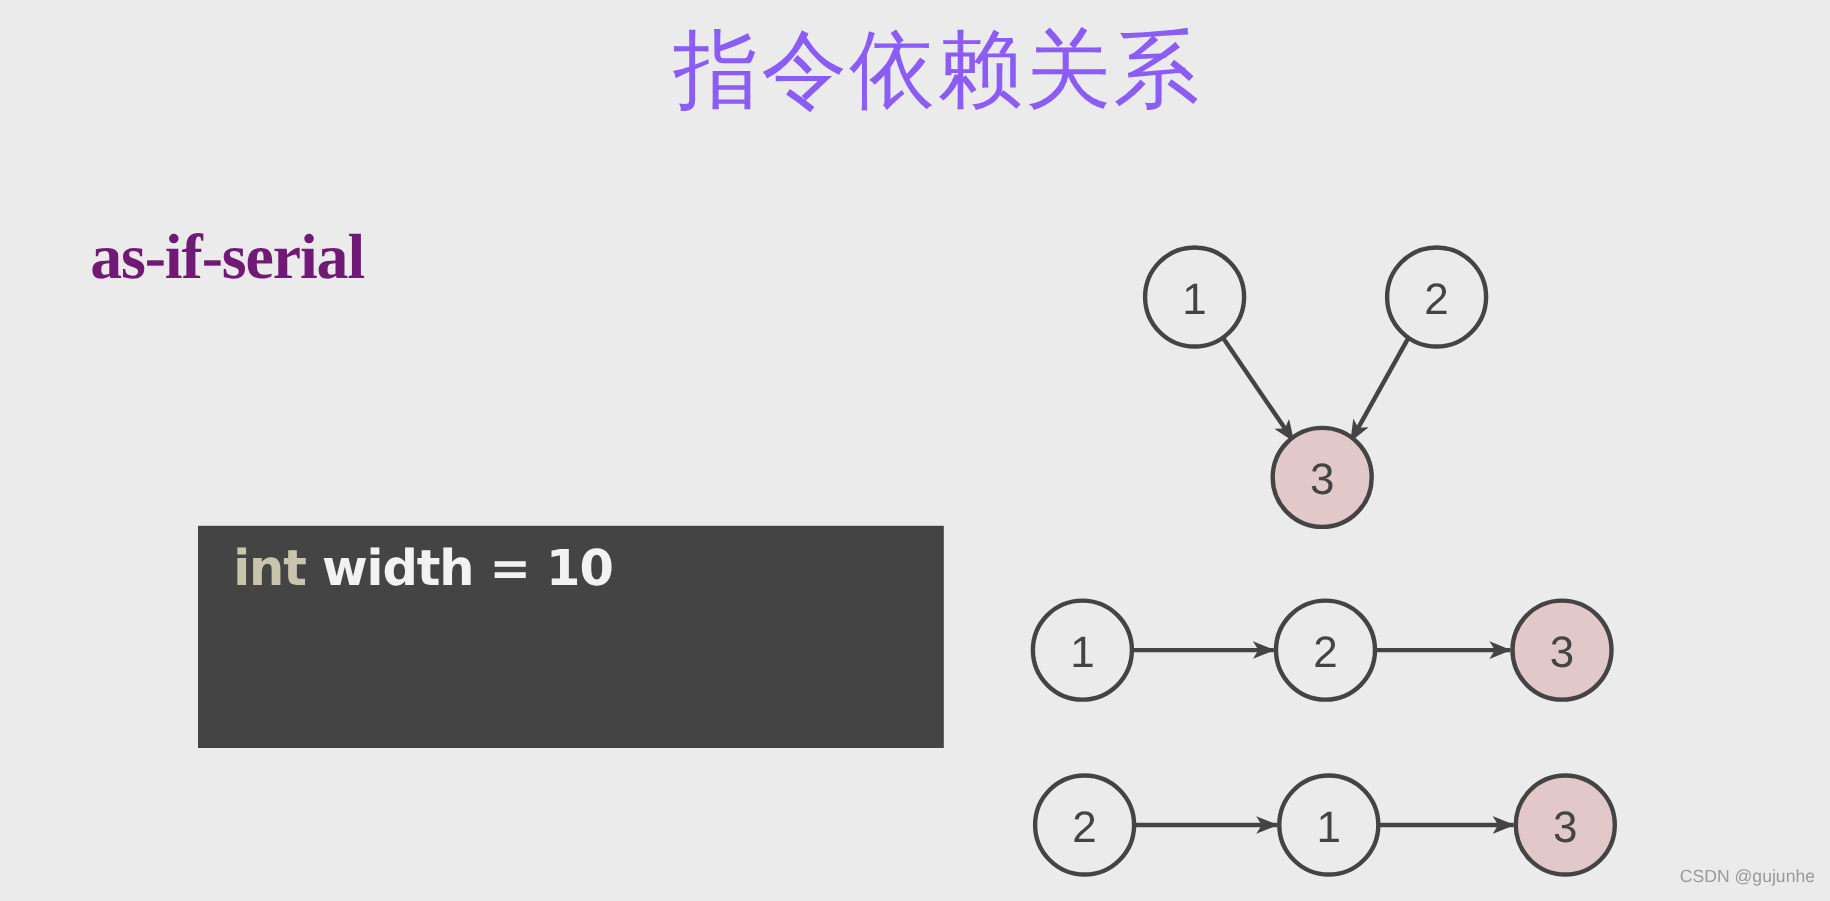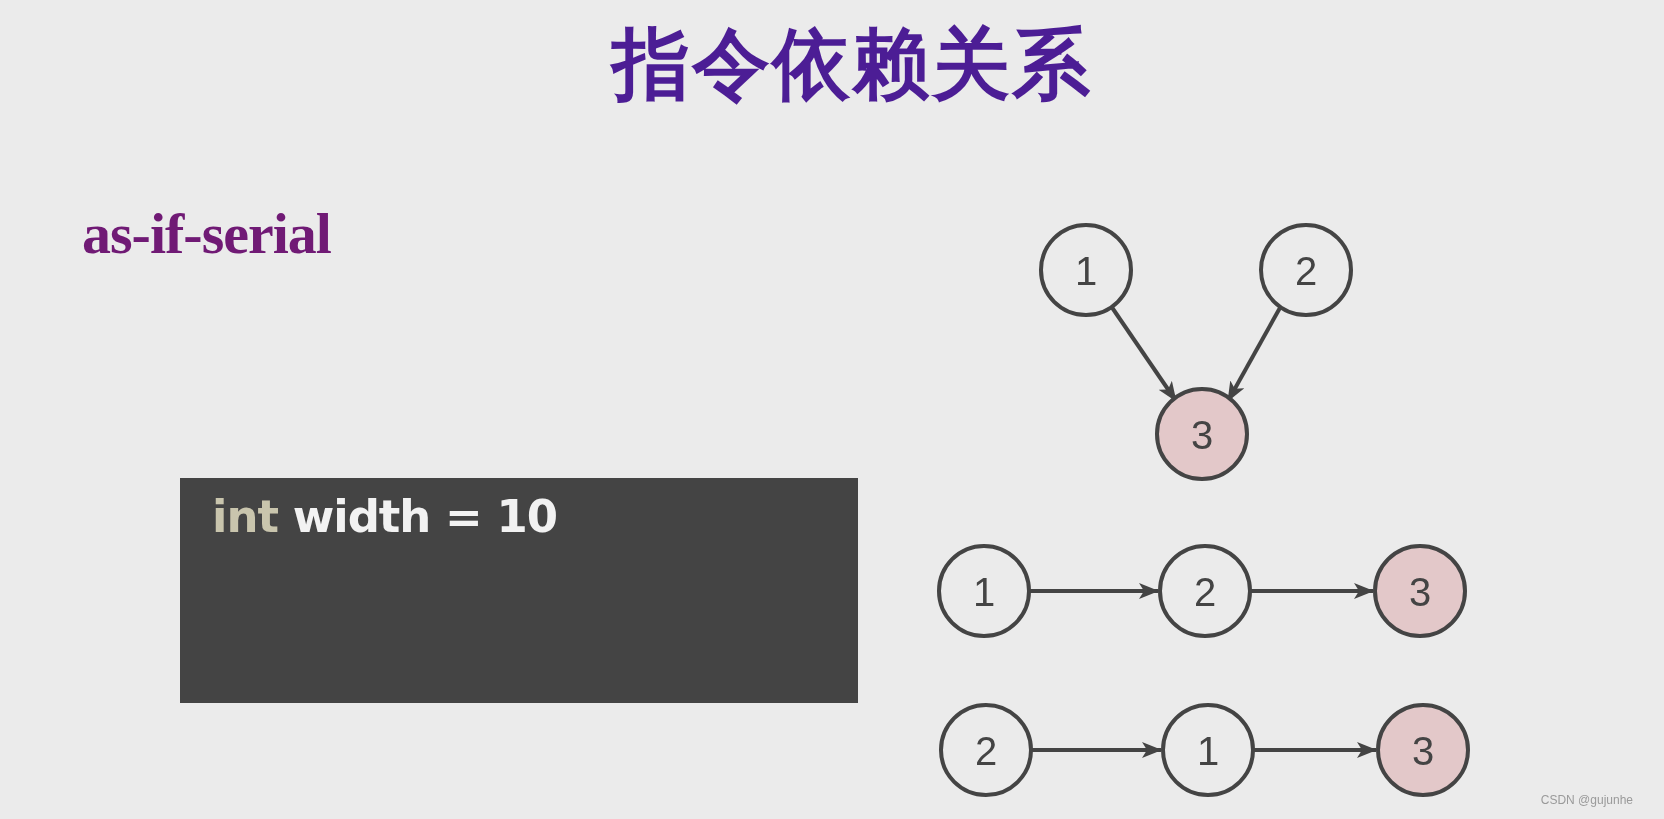--- a/index.html
+++ b/index.html
@@ -2,40 +2,40 @@
 <html><head>
 <meta charset="utf-8">
 <style>
   html, body { margin:0; padding:0; }
   body {
     width:1664px; height:819px; background:#ebebeb; position:relative; overflow:hidden;
     font-family:"DejaVu Sans", "Liberation Sans", sans-serif;
   }
   .title {
     position:absolute; left:0; right:0; top:14px; text-align:center;
-    color:#4c1d95; font-size:78px; font-weight:bold; letter-spacing:2px; line-height:100px;
+    color:#8b5cf6; font-size:78px; font-weight:normal; letter-spacing:2px; line-height:100px;
     padding-left:40px;
   }
   .subtitle {
     position:absolute; left:82px; top:200px; font-size:58px; font-weight:bold; color:#701a75;
     font-family:Liberation Serif, serif; letter-spacing:-1px;
   }
   .code {
-    position:absolute; left:180px; top:478px; width:678px; height:225px; background:#444444;
+    position:absolute; left:180px; top:478px; width:678px; height:202px; background:#444444;
     box-sizing:border-box; padding:10px 0 0 32px;
   }
   .code-line {
     font-size:45px; font-weight:bold; color:#f2f2f2; line-height:58px; white-space:pre;
     font-family:"DejaVu Sans", sans-serif; letter-spacing:-1px;
   }
   .kw { color:#c9c5ad; }
   svg.diagram { position:absolute; left:0; top:0; }
   .node-label { font-family:"Liberation Sans", sans-serif; font-size:40px; fill:#444444; }
   .watermark {
-    position:absolute; right:31px; bottom:12px; font-size:12px; color:#9a9a9a;
+    position:absolute; right:14px; bottom:12px; font-size:16px; color:#9a9a9a;
     font-family:"Liberation Sans", sans-serif;
   }
 </style>
 </head>
 <body>
 
 <div class="title">指令依赖关系</div>
 <div class="subtitle">as-if-serial</div>
 
 <div class="code">

